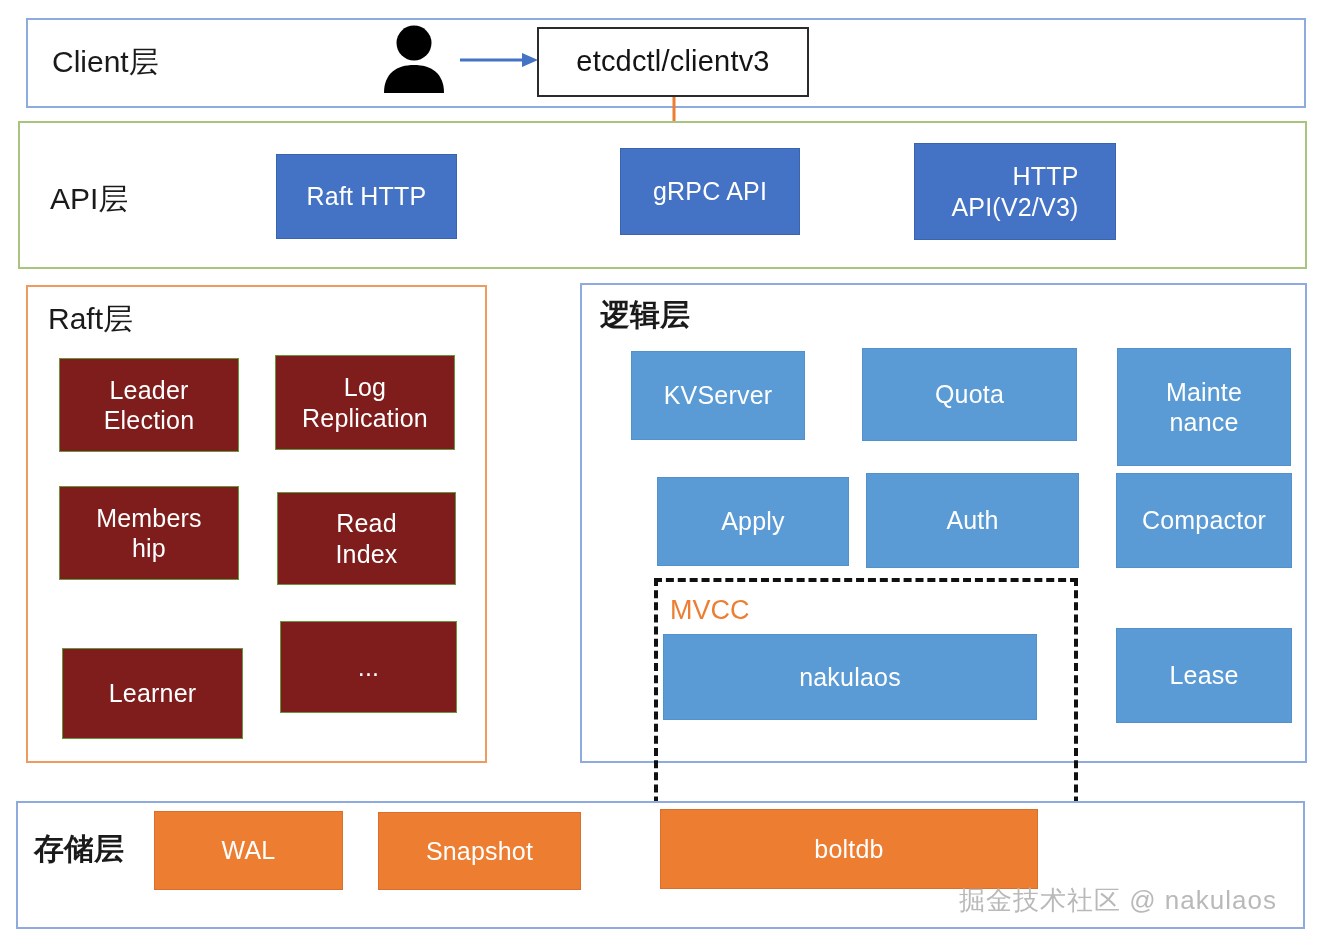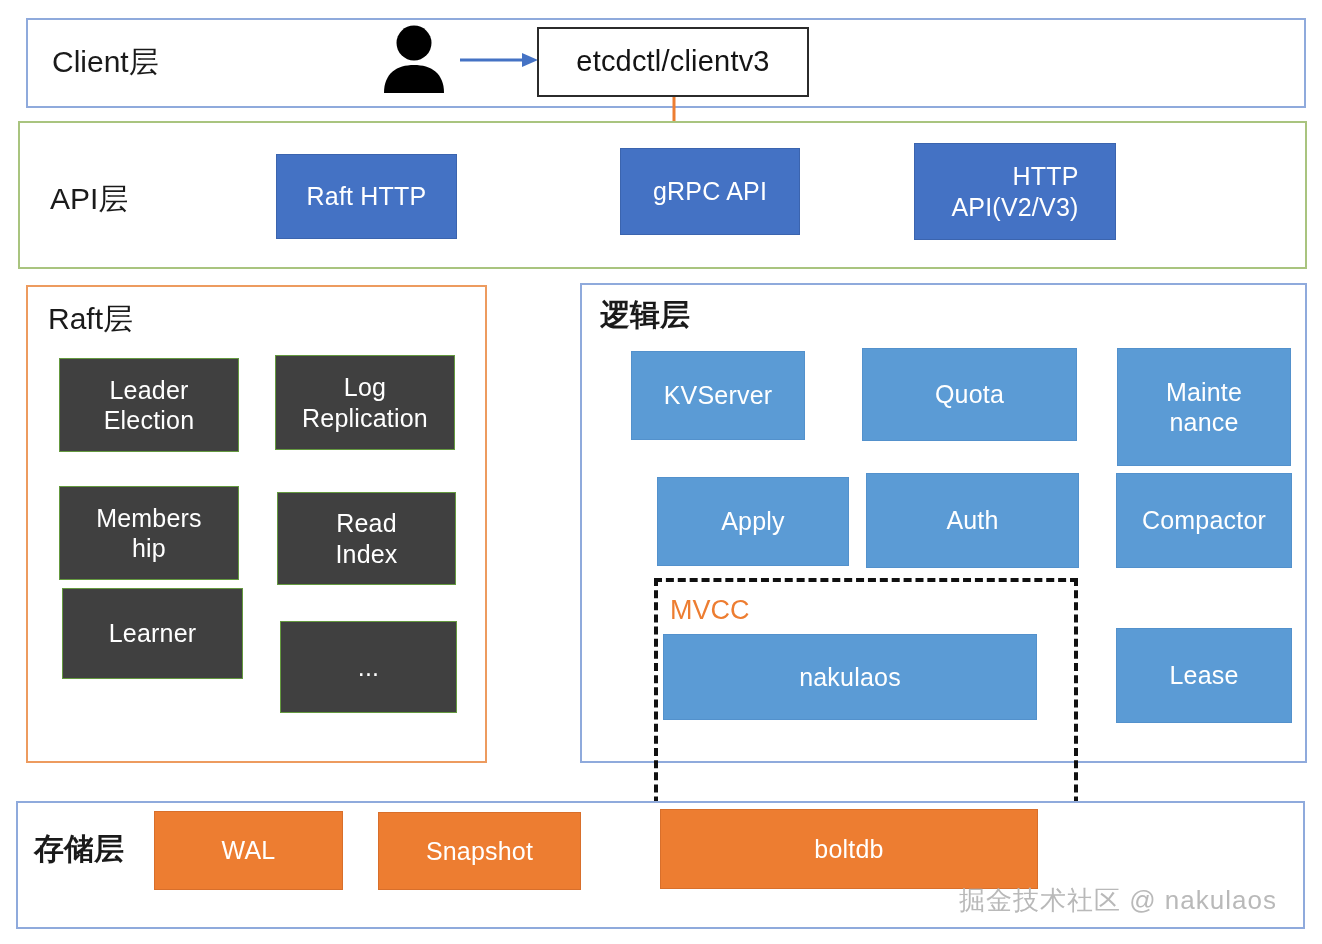--- a/index.html
+++ b/index.html
@@ -46,21 +46,21 @@
     justify-content: center;
     text-align: center;
     color: #ffffff;
     font-size: 25px;
     line-height: 1.22;
     letter-spacing: .2px;
     padding: 2px 4px;
   }
   .node-dark   { background: #4472C4; border: 1px solid #3B64AE; }
   .node-light  { background: #5B9BD5; border: 1px solid #5391CC; }
-  .node-green  { background: #404040; border: 1px solid #64993F; }
+  .node-green  { background: #7f1d1d; border: 1px solid #64993F; }
   .node-orange { background: #ED7D31; border: 1px solid #D86F2B; }
   .node-plain  {
     background: #ffffff;
     border: 2px solid #2b2b2b;
     color: #141414;
     font-size: 29px;
   }
 
   .mvcc-box {
     position: absolute;
@@ -158,21 +158,21 @@
     </span>
   </div>
 
   <div class="node node-green" style="left:277px; top:492px; width:179px; height:93px;">
     <span>
       <span style="display:block;">Read</span>
       <span style="display:block;">Index</span>
     </span>
   </div>
 
-  <div class="node node-green" style="left:62px; top:588px; width:181px; height:91px;">Learner</div>
+  <div class="node node-green" style="left:62px; top:648px; width:181px; height:91px;">Learner</div>
 
   <div class="node node-green" style="left:280px; top:621px; width:177px; height:92px;">...</div>
 
   <div class="layer-box layer-logic" style="left:580px; top:283px; width:727px; height:480px;"></div>
 
   <div class="layer-title bold" style="left:600px; top:298px;">逻辑层</div>
 
   <div class="node node-light" style="left:631px; top:351px; width:174px; height:89px;">KVServer</div>
 
   <div class="node node-light" style="left:862px; top:348px; width:215px; height:93px;">Quota</div>

